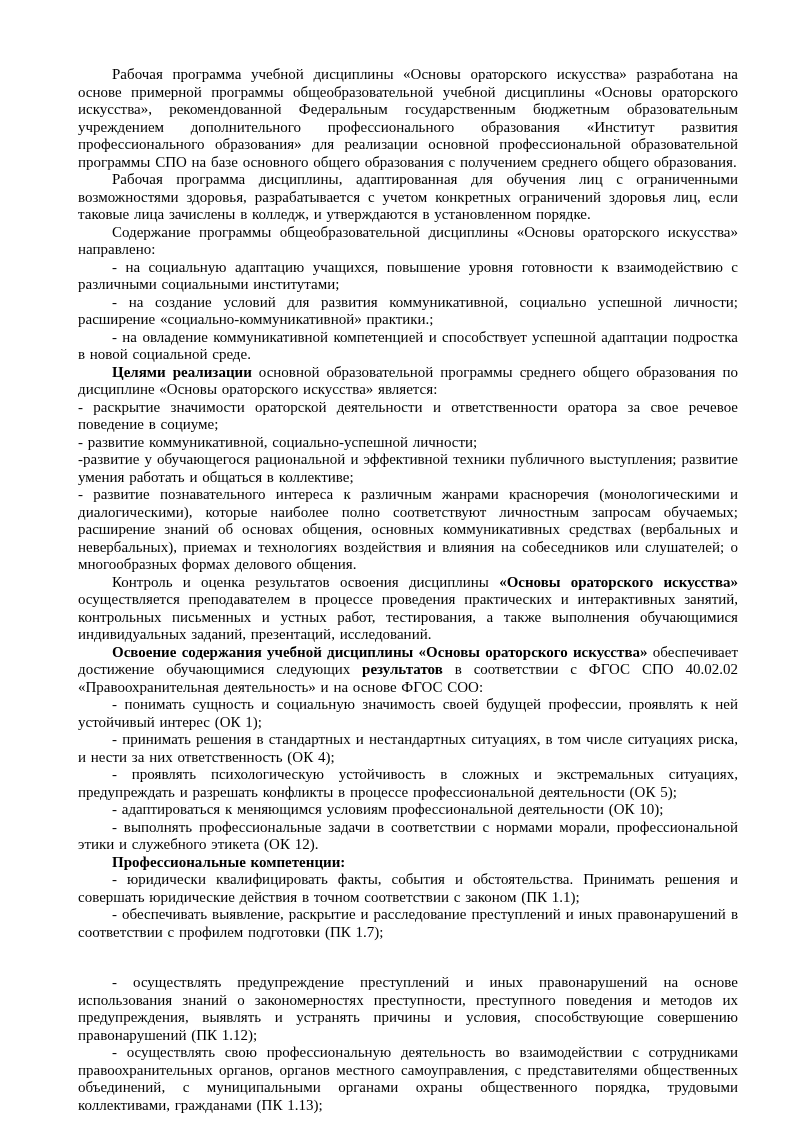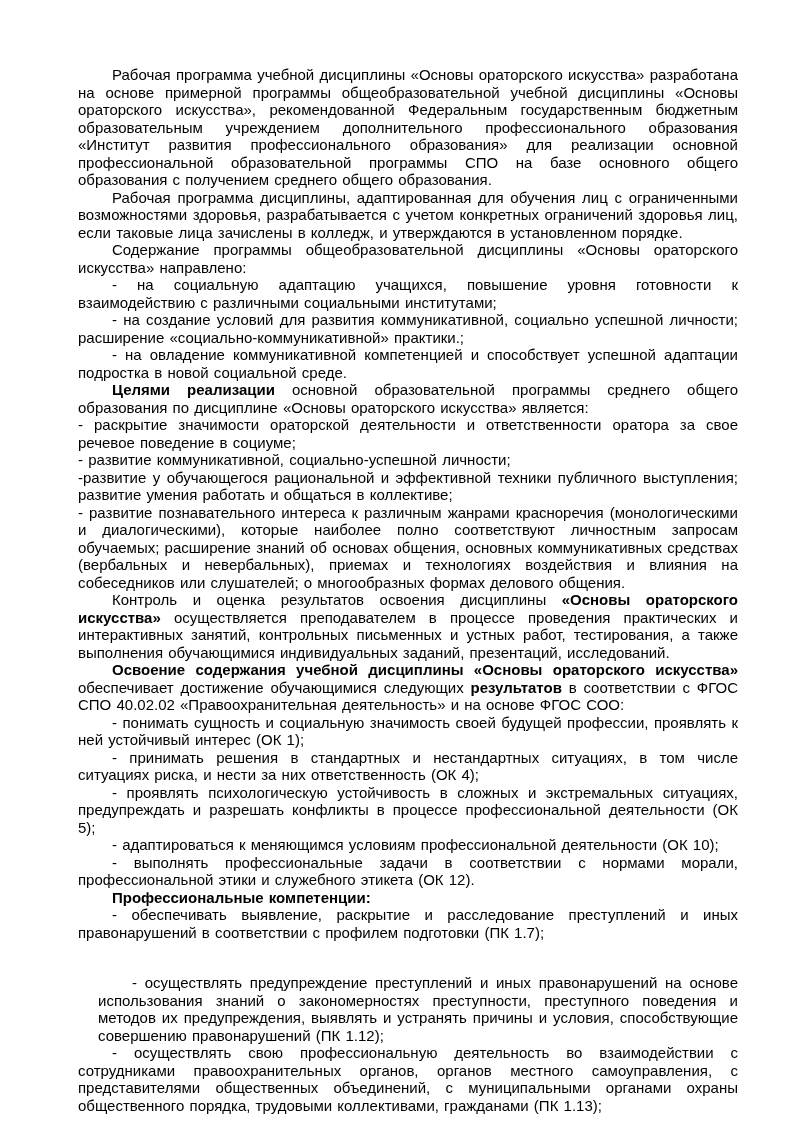--- a/index.html
+++ b/index.html
@@ -7,34 +7,34 @@
     padding: 0;
     background: #ffffff;
   }
   .page {
     position: relative;
     width: 794px;
     height: 1123px;
     margin: 0 auto;
     background: #ffffff;
     color: #000000;
-    font-family: Liberation Sans, sans-serif;
+    font-family: Liberation Serif, serif;
     font-size: 15px;
     line-height: 17.5px;
     box-sizing: border-box;
     padding: 66px 56px 40px 78px;
     overflow: hidden;
   }
   .page p {
     margin: 0;
     text-align: justify;
     word-spacing: 1px;
   }
   .page p.ind { text-indent: 34px; }
-  .page p.gap-before { margin-top: 33px; margin-left: 20px; }
+  .page p.gap-before { margin-top: 33px; }
   .b { font-weight: bold; margin-top: 44px; }
 </style>
 </head>
 <body>
 
 <div class="page">
 
   <p class="ind"><span>Рабочая программа учебной дисциплины «Основы ораторского искусства» разработана на основе примерной программы общеобразовательной учебной дисциплины «Основы ораторского искусства», рекомендованной Федеральным государственным бюджетным образовательным учреждением дополнительного профессионального образования «Институт развития профессионального образования» для реализации основной профессиональной образовательной программы СПО на базе основного общего образования с получением среднего общего образования.</span></p>
 
   <p class="ind"><span>Рабочая программа дисциплины, адаптированная для обучения лиц с ограниченными возможностями здоровья, разрабатывается с учетом конкретных ограничений здоровья лиц, если таковые лица зачислены в колледж, и утверждаются в установленном порядке.</span></p>
@@ -68,20 +68,21 @@
 
   <p class="ind"><span>- проявлять психологическую устойчивость в сложных и экстремальных ситуациях, предупреждать и разрешать конфликты в процессе профессиональной деятельности (ОК 5);</span></p>
 
 
   <p class="ind"><span>- адаптироваться к меняющимся условиям профессиональной деятельности (ОК 10);</span></p>
 
   <p class="ind"><span>- выполнять профессиональные задачи в соответствии с нормами морали, профессиональной этики и служебного этикета (ОК 12).</span></p>
 
   <p class="ind"><span class="b">Профессиональные компетенции:</span></p>
 
+  <p class="ind"><span>- юридически квалифицировать факты, события и обстоятельства. Принимать решения и совершать юридические действия в точном соответствии с законом (ПК 1.1);</span></p>
 
   <p class="ind"><span>- обеспечивать выявление, раскрытие и расследование преступлений и иных правонарушений в соответствии с профилем подготовки (ПК 1.7);</span></p>
 
   <p class="ind gap-before"><span>- осуществлять предупреждение преступлений и иных правонарушений на основе использования знаний о закономерностях преступности, преступного поведения и методов их предупреждения, выявлять и устранять причины и условия, способствующие совершению правонарушений (ПК 1.12);</span></p>
 
   <p class="ind"><span>- осуществлять свою профессиональную деятельность во взаимодействии с сотрудниками правоохранительных органов, органов местного самоуправления, с представителями общественных объединений, с муниципальными органами охраны общественного порядка, трудовыми коллективами, гражданами (ПК 1.13);</span></p>
 
 </div>
 
 </body></html>

